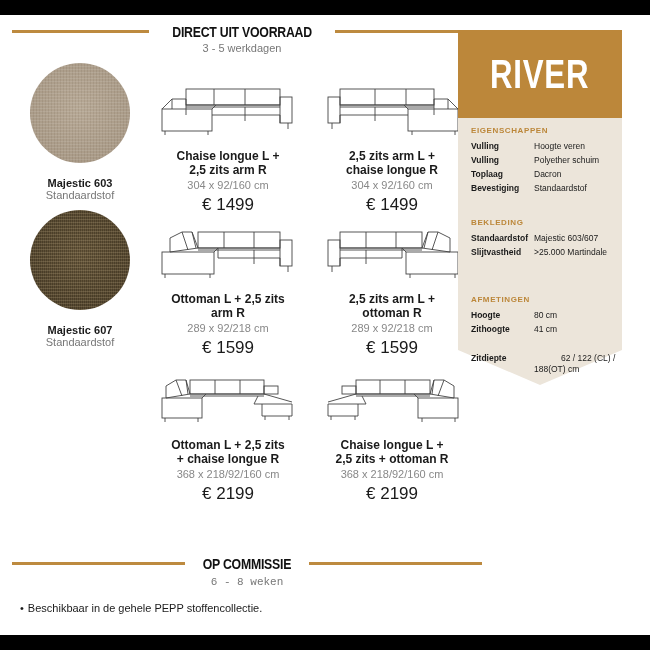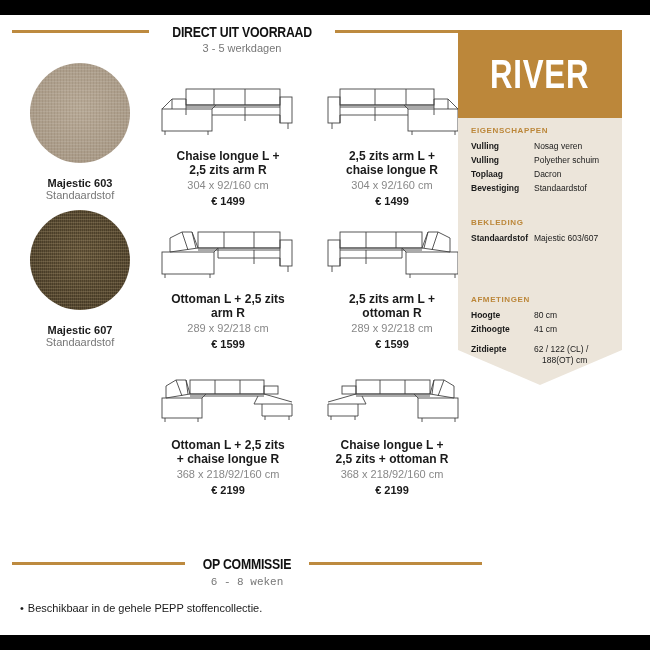--- a/index.html
+++ b/index.html
@@ -35,21 +35,21 @@
       radial-gradient(circle at 50% 45%, #6a5a3e, #4f422c);
   }
   .fabric .name { margin-top: 14px; font-weight: 700; font-size: 11px; color: #1a1a1a; }
   .fabric .type { font-size: 11px; color: #777; }
 
   
   .product { position: absolute; width: 160px; text-align: center; }
   .product svg { display: block; margin: 0 auto; }
   .product .pname { margin-top: 14px; font-weight: 700; font-size: 12px; line-height: 14px; color: #1a1a1a; }
   .product .pdim { margin-top: 2px; font-size: 11px; color: #888; }
-  .product .pprice { margin-top: 4px; font-weight: 700; font-size: 11px; color: #1a1a1a; }
+  .product .pprice { margin-top: 4px; font-weight: 400; font-size: 17px; color: #1a1a1a; }
 
   
   .ribbon { position: absolute; left: 458px; top: 30px; width: 160px; height: 355px; padding-left: 31px; }
   .ribbon-bg { position: absolute; left: 0; top: 0; width: 164px; height: 355px; background: #ece5da;
     clip-path: polygon(0 0, 100% 0, 100% 345px, 50% 355px, 0 345px); }
   .ribbon-bg { clip-path: polygon(0 0, 100% 0, 100% 320px, 50% 355px, 0 320px); }
   .ribbon-head { position: absolute; left: 0; top: 0; width: 164px; height: 88px; background: #bc873a;
     display: flex; align-items: center; justify-content: center; }
   .ribbon-head .brand { font-weight: 700; font-size: 40px; color: #fff; letter-spacing: 1px;
     transform: scaleX(0.78); }
@@ -240,21 +240,21 @@
 <div class="ribbon">
   <div class="ribbon-bg"></div>
   <div class="ribbon-head">
     <div class="brand">RIVER</div>
   </div>
 
   <div class="spec-group" style="top:96px;">
     <div class="gtitle">EIGENSCHAPPEN</div>
     <div class="spec-row">
         <span class="k">Vulling</span>
-        <span class="v">Nosag veren</span>
+        <span class="v">Hoogte veren</span>
       </div>
     <div class="spec-row">
         <span class="k">Vulling</span>
         <span class="v">Polyether schuim</span>
       </div>
     <div class="spec-row">
         <span class="k">Toplaag</span>
         <span class="v">Dacron</span>
       </div>
     <div class="spec-row">
@@ -262,37 +262,41 @@
         <span class="v">Standaardstof</span>
       </div>
   </div>
 
   <div class="spec-group" style="top:188px;">
     <div class="gtitle">BEKLEDING</div>
     <div class="spec-row">
         <span class="k">Standaardstof</span>
         <span class="v">Majestic 603/607</span>
       </div>
+    <div class="spec-row">
+        <span class="k">Slijtvastheid</span>
+        <span class="v">&gt;25.000 Martindale</span>
+      </div>
   </div>
 
   <div class="spec-group" style="top:265px;">
     <div class="gtitle">AFMETINGEN</div>
     <div class="spec-row">
         <span class="k">Hoogte</span>
         <span class="v">80 cm</span>
       </div>
     <div class="spec-row">
         <span class="k">Zithoogte</span>
         <span class="v">41 cm</span>
       </div>
-    <div class="spec-row" style="line-height:11px; margin-top:8px;">
+    <div class="spec-row" style="line-height:11px; margin-top:17px;gap:27px;">
         <span class="k">Zitdiepte</span>
         <span class="v">62 / 122 (CL) /</span>
       </div>
-    <div class="spec-row" style="line-height:11px;gap:8px;">
+    <div class="spec-row" style="line-height:11px;">
         <span class="k"></span>
         <span class="v">188(OT) cm</span>
       </div>
   </div>
 </div>
 
 <div class="sec-head" style="top:555px; width:470px;">
   <div class="line"></div>
   <div class="title">OP COMMISSIE</div>
   <div class="line"></div>

